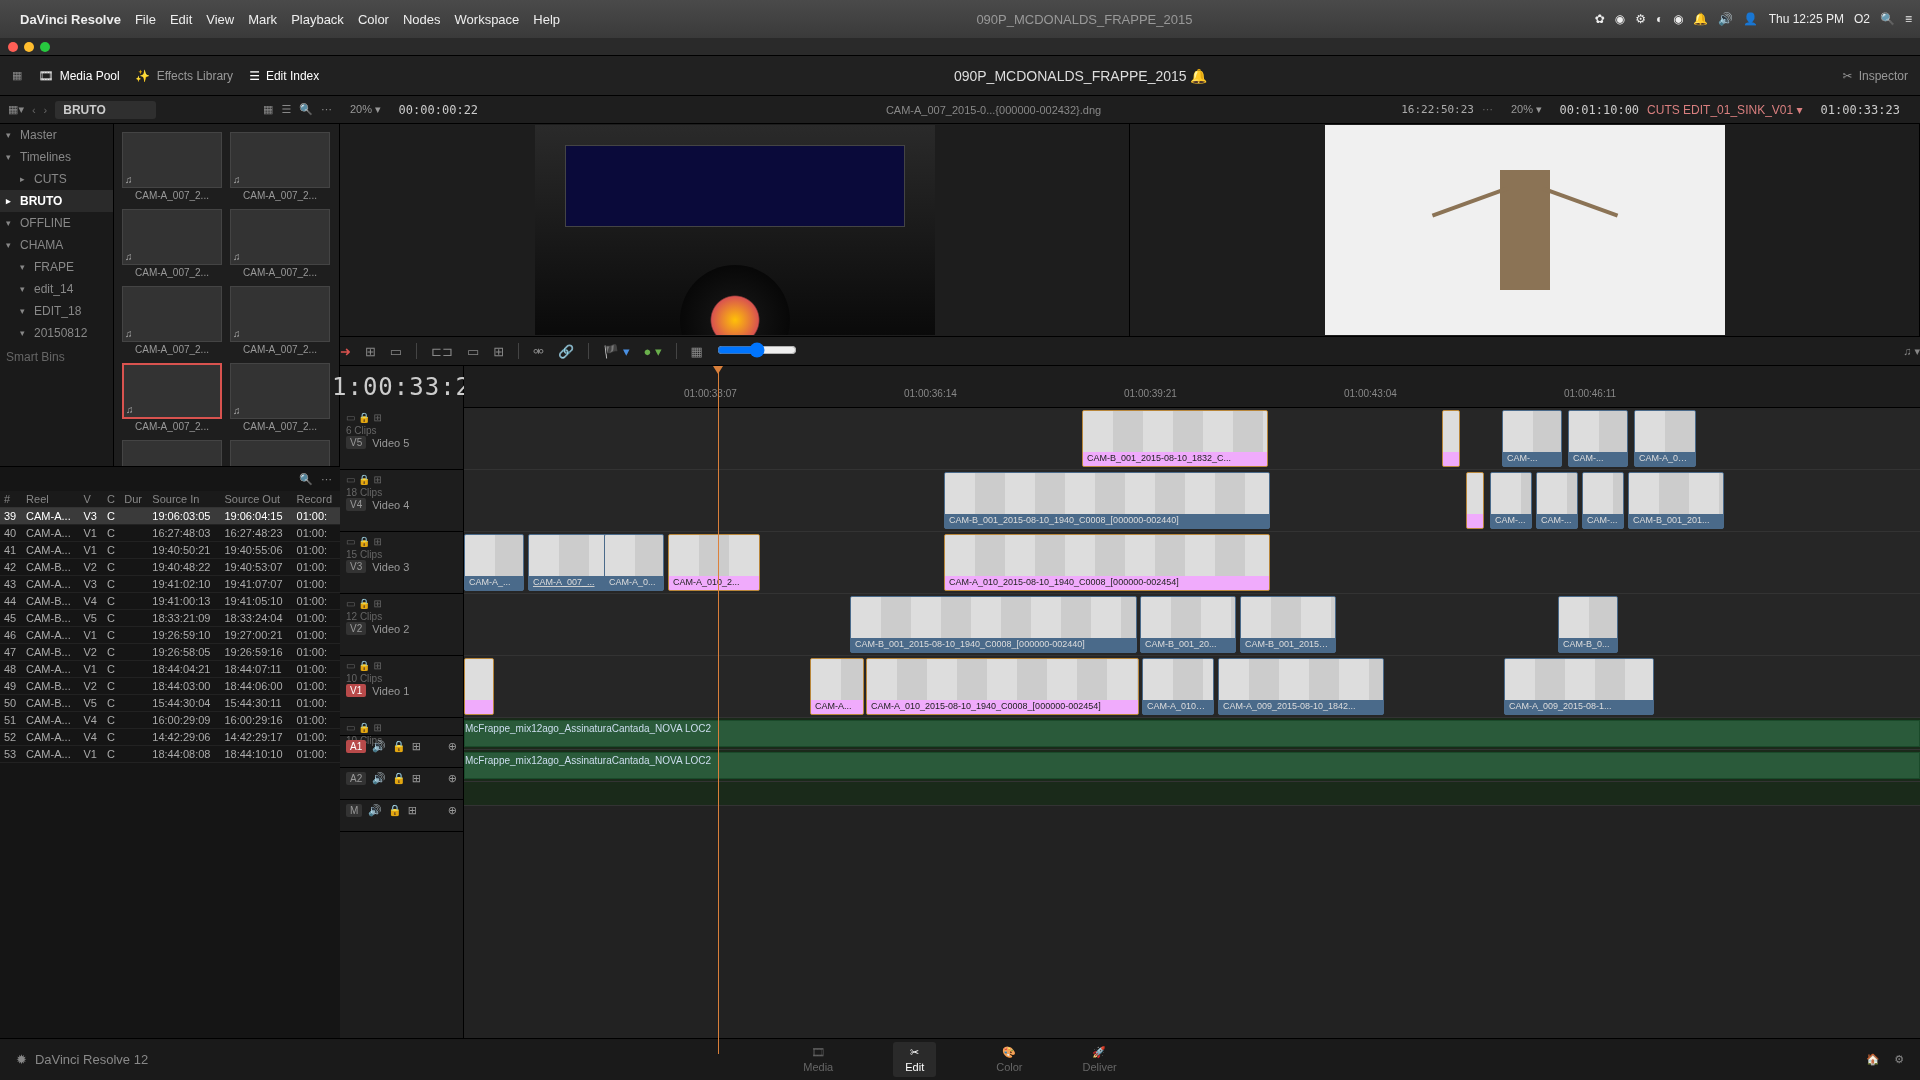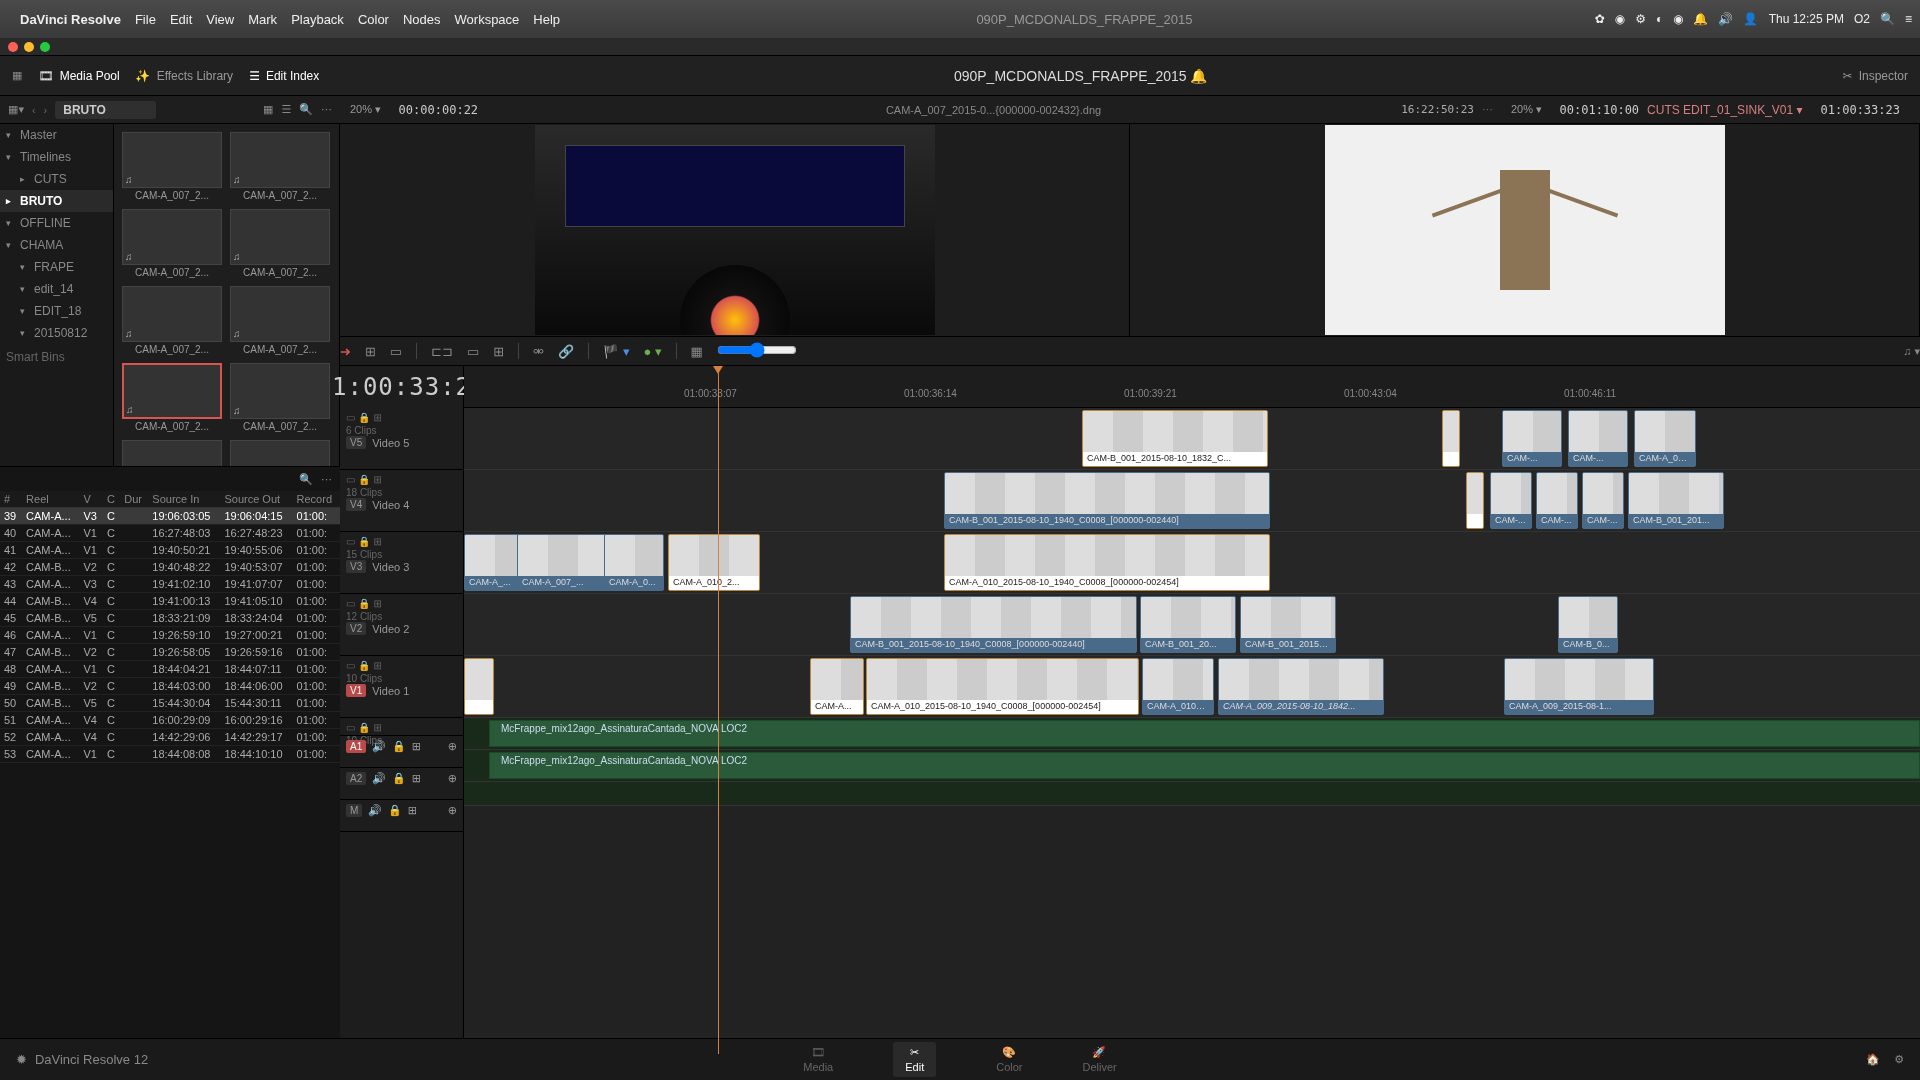--- a/index.html
+++ b/index.html
@@ -85,22 +85,22 @@
 .playhead::before { content:""; position:absolute; top:0; left:-5px; border:5px solid transparent; border-top:8px solid #d97f3a;}
 .track { border-bottom:1px solid #333; position:relative; background:#262626;}
 .track.v5{height:62px}.track.v4{height:62px}.track.v3{height:62px}.track.v2{height:62px}.track.v1{height:62px}
 .track.a{height:32px; background:#1a2a1a;}
 .clip { position:absolute; top:2px; bottom:2px; border-radius:2px; overflow:hidden; font-size:9px;}
 .clip.orange { background:#d9a441; border:1px solid #b8863a;}
 .clip.blue { background:#5a7a9a; border:1px solid #4a6a8a;}
 .clip .thumbs-strip { height:calc(100% - 14px); background:repeating-linear-gradient(90deg,#ddd 0,#ddd 30px,#ccc 30px,#ccc 60px); display:flex;}
 .clip .label { height:14px; padding:1px 4px; color:#222; white-space:nowrap; overflow:hidden; text-overflow:ellipsis; font-size:9px;}
 .clip.blue .label { color:#ddd; background:#4a6a8a;}
-.clip.orange .label { background:#ffffff;}
-.audioclip { position:absolute; top:2px; bottom:2px; left:0; right:0; background:#2a5a3a; border:1px solid #1a4a2a; padding:2px 11px; color:#cde; font-size:10px;margin-left:25px;}
+.clip.orange .label { background:#f0abfc;}
+.audioclip { position:absolute; top:2px; bottom:2px; left:0; right:0; background:#2a5a3a; border:1px solid #1a4a2a; padding:2px 0; color:#cde; font-size:10px;}
 .bottombar { height:42px; background:#1a1a1a; border-top:1px solid #000; display:flex; align-items:center; justify-content:center; gap:60px; position:absolute; bottom:0; left:0; right:0;}
 .bottombar .app-label { position:absolute; left:16px; display:flex; align-items:center; gap:8px; color:#888; font-size:13px;}
 .bottombar .page { display:flex; flex-direction:column; align-items:center; gap:2px; color:#666; cursor:pointer; font-size:11px;}
 .bottombar .page.active { color:#fff; background:#2a2a2a; padding:4px 12px; border-radius:3px;}
 .bottombar .right-icons { position:absolute; right:16px; display:flex; gap:14px; color:#888;}
 </style>
 </head>
 <body>
 
 <div class="menubar">
@@ -446,21 +446,21 @@
             <div class="clip blue" style="left: 1164px; width: 96px;">
               <div class="thumbs-strip "></div>
               <div class="label">CAM-B_001_201...</div>
             </div>
           </div>
         <div class="track v3" id="tv3">
             <div class="clip blue" style="left: 0px; width: 60px;">
               <div class="thumbs-strip "></div>
               <div class="label">CAM-A_...</div>
             </div>
-            <div class="clip blue" style="left: 53px; width: 92px;">
+            <div class="clip blue" style="left: 64px; width: 92px; text-decoration: underline;">
               <div class="thumbs-strip "></div>
               <div class="label">CAM-A_007_...</div>
             </div>
             <div class="clip blue" style="left: 140px; width: 60px;">
               <div class="thumbs-strip "></div>
               <div class="label">CAM-A_0...</div>
             </div>
             <div class="clip orange" style="left: 204px; width: 92px;">
               <div class="thumbs-strip "></div>
               <div class="label">CAM-A_010_2...</div>
@@ -498,21 +498,21 @@
               <div class="label">CAM-A...</div>
             </div>
             <div class="clip orange" style="left: 402px; width: 273px;">
               <div class="thumbs-strip "></div>
               <div class="label">CAM-A_010_2015-08-10_1940_C0008_[000000-002454]</div>
             </div>
             <div class="clip blue" style="left: 678px; width: 72px;">
               <div class="thumbs-strip "></div>
               <div class="label">CAM-A_010_2...</div>
             </div>
-            <div class="clip blue" style="left: 754px; width: 166px; font-style: italic;">
+            <div class="clip blue" style="left: 754px; width: 166px;">
               <div class="thumbs-strip "></div>
               <div class="label">CAM-A_009_2015-08-10_1842...</div>
             </div>
             <div class="clip blue" style="left: 1040px; width: 150px;">
               <div class="thumbs-strip "></div>
               <div class="label">CAM-A_009_2015-08-1...</div>
             </div>
           </div>
         <div class="track a">
             <div class="audioclip"><span>McFrappe_mix12ago_AssinaturaCantada_NOVA LOC2</span></div>

